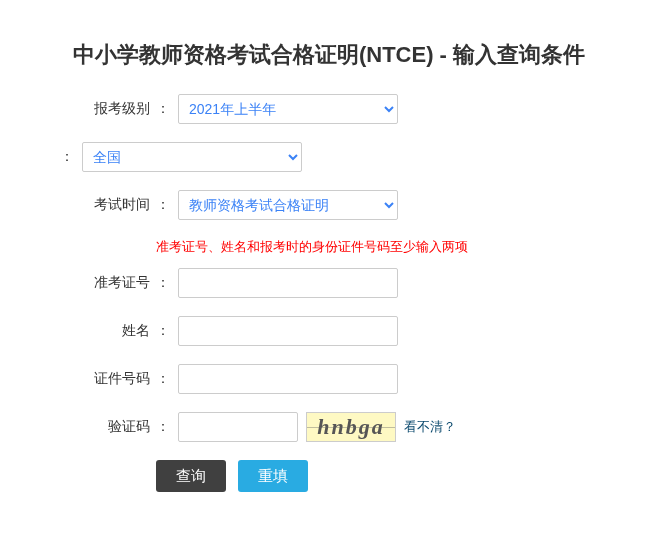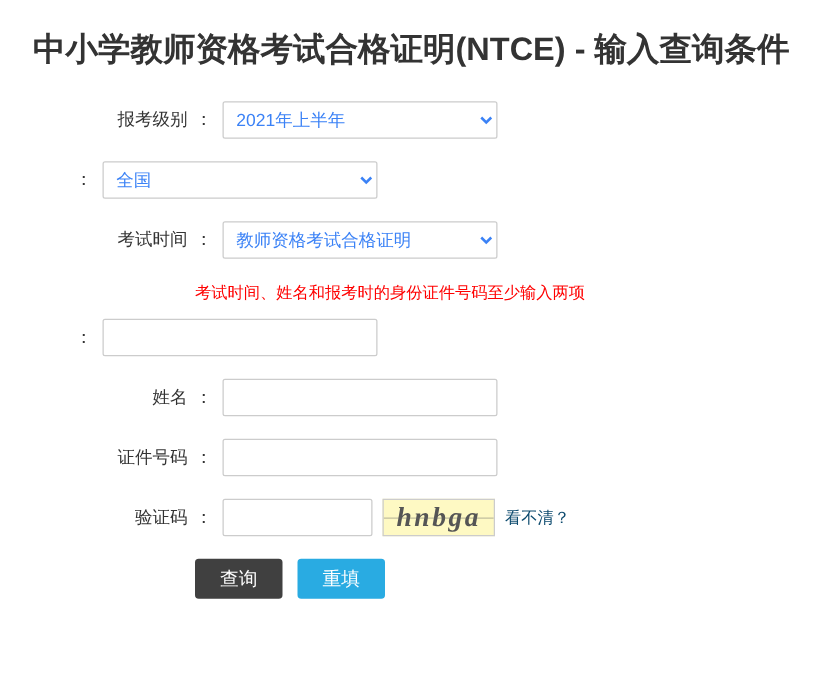--- a/index.html
+++ b/index.html
@@ -6,25 +6,25 @@
     body {
       font-family: "Microsoft YaHei", SimSun, sans-serif;
       background: #fff;
       width: 658px;
       min-height: 544px;
       display: flex;
       flex-direction: column;
       align-items: center;
     }
     .page-title {
-      font-size: 26px;
+      font-size: 22px;
       font-weight: bold;
       color: #333;
       text-align: center;
-      padding: 22px 20px 24px;
+      padding: 40px 20px 24px;
       width: 100%;
     }
     .form-container {
       width: 100%;
       padding: 0 60px 40px 60px;
     }
     .form-row {
       display: flex;
       align-items: center;
       margin-bottom: 18px;
@@ -167,23 +167,24 @@
   <div class="form-row">
     <span class="form-label">考试时间</span>
     <span class="form-colon">：</span>
     <select class="form-select">
       <option>教师资格考试合格证明</option>
       <option>幼儿园</option>
       <option>小学</option>
     </select>
   </div>
 
-  <div class="validation-msg">考试时间、姓名和报考时的身份证件号码至少输入两项</div>
-
-  <div class="form-row">
+  <div class="validation-msg">准考证号、姓名和报考时的身份证件号码至少输入两项</div>
+
+  <div class="form-row">
+    <span class="form-label">准考证号</span>
     <span class="form-colon">：</span>
     <input type="text" class="form-input" value="" style="">
   </div>
 
   <div class="form-row">
     <span class="form-label">姓名</span>
     <span class="form-colon">：</span>
     <input type="text" class="form-input" value="" style="">
   </div>
 

